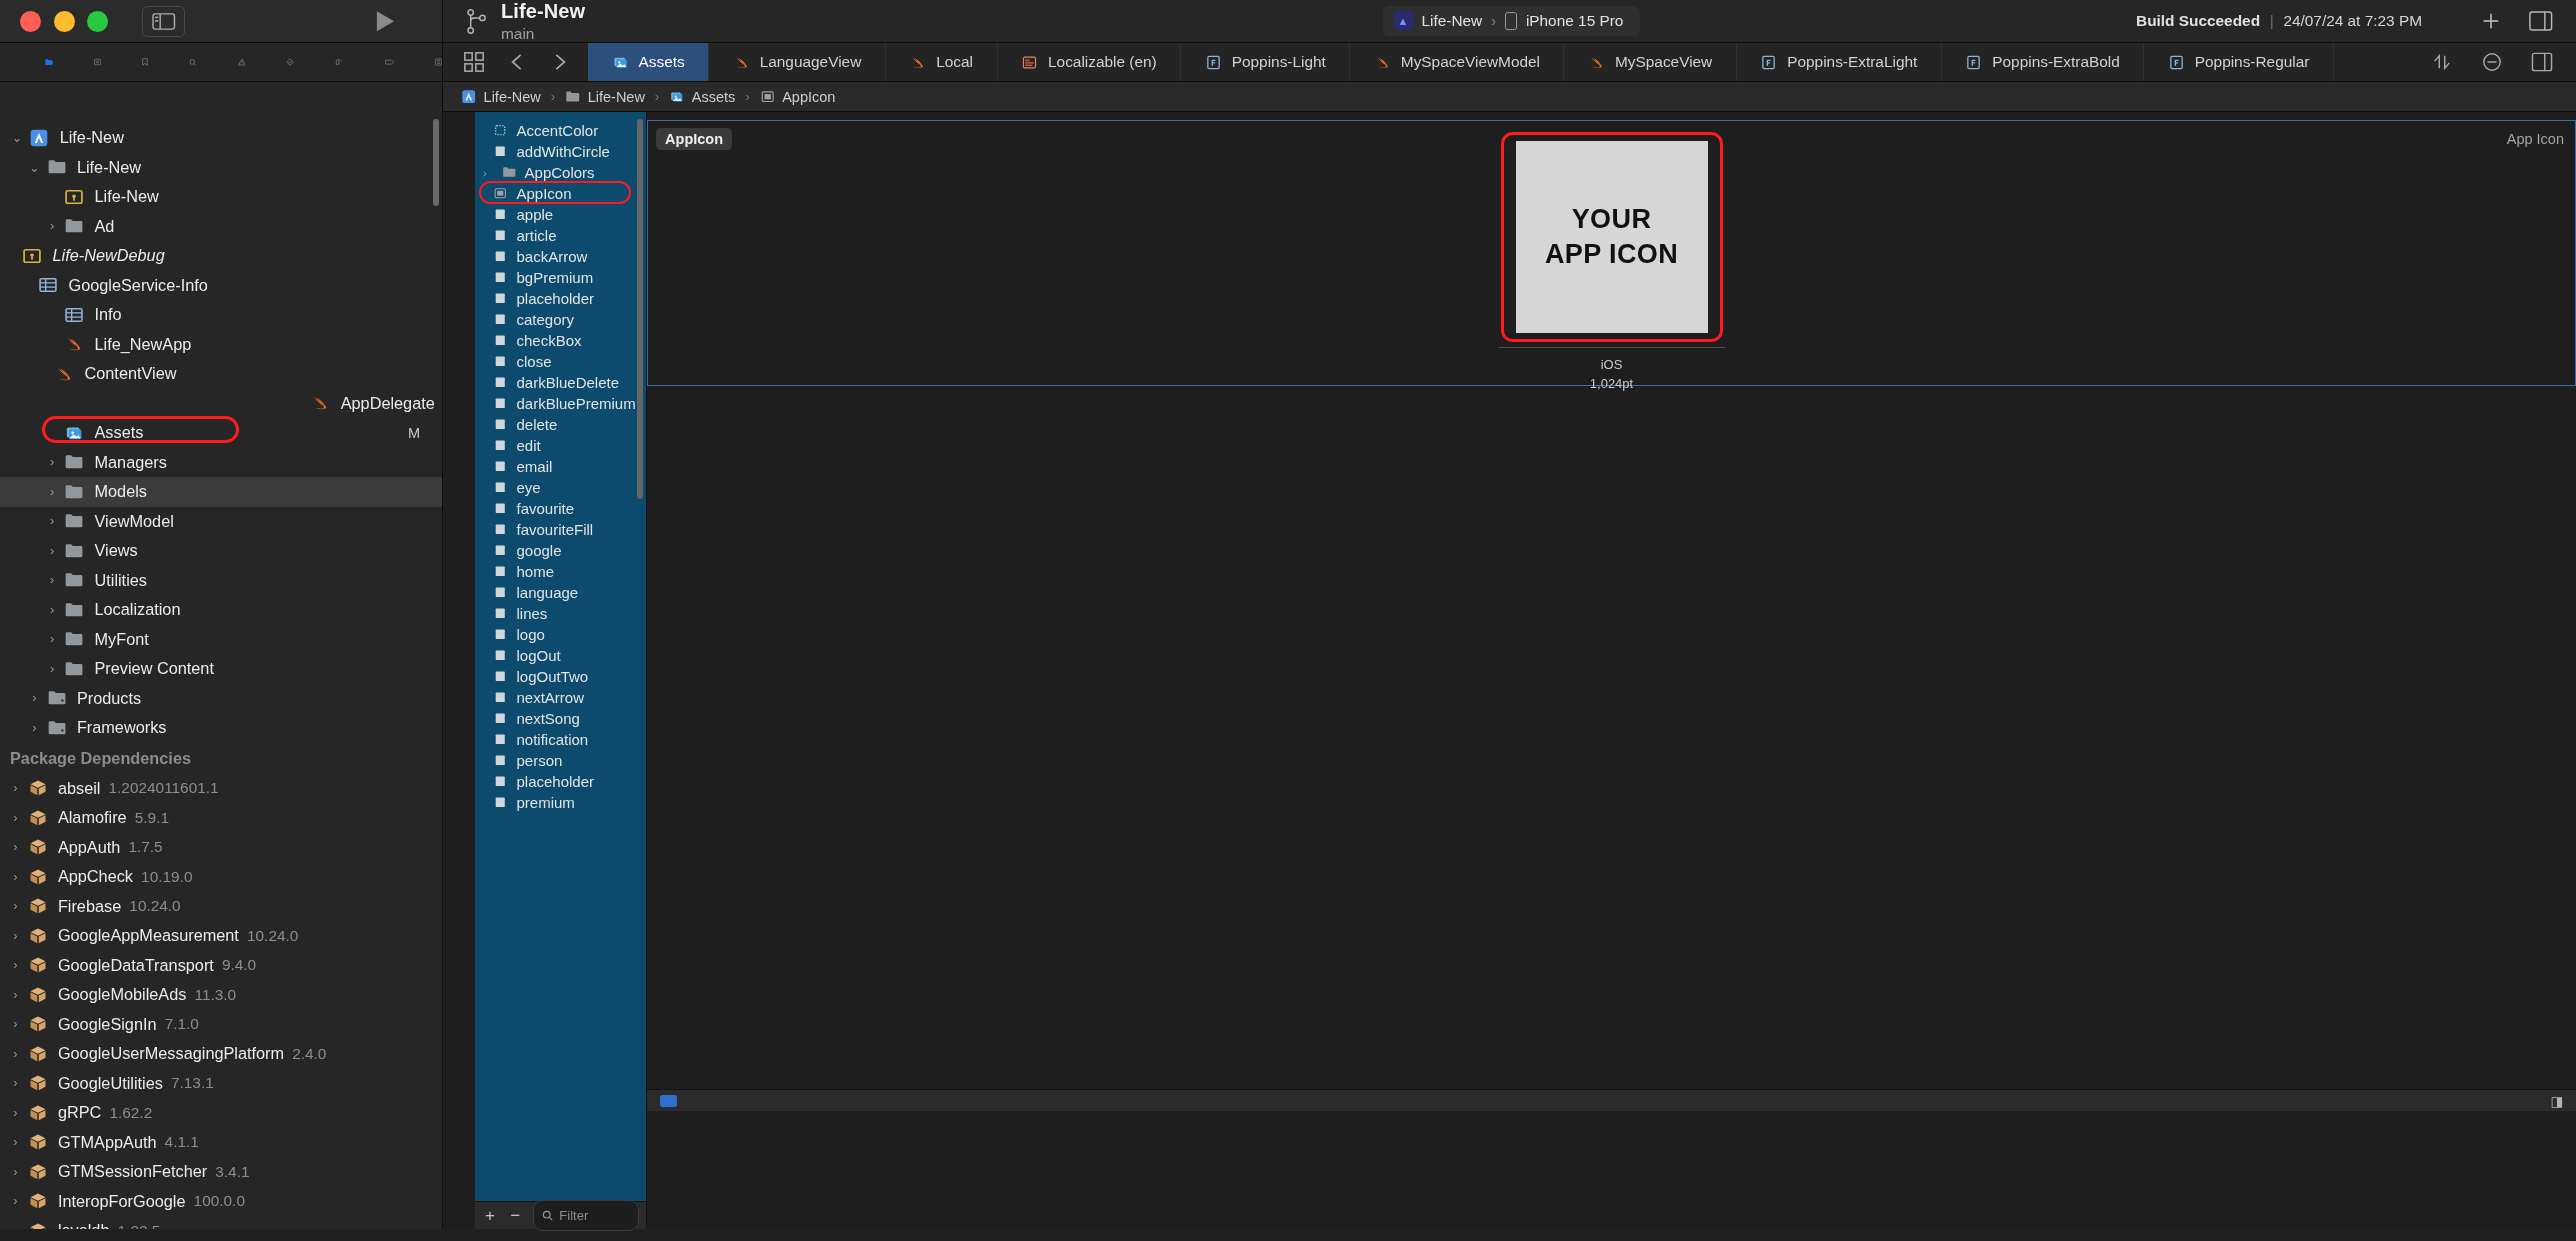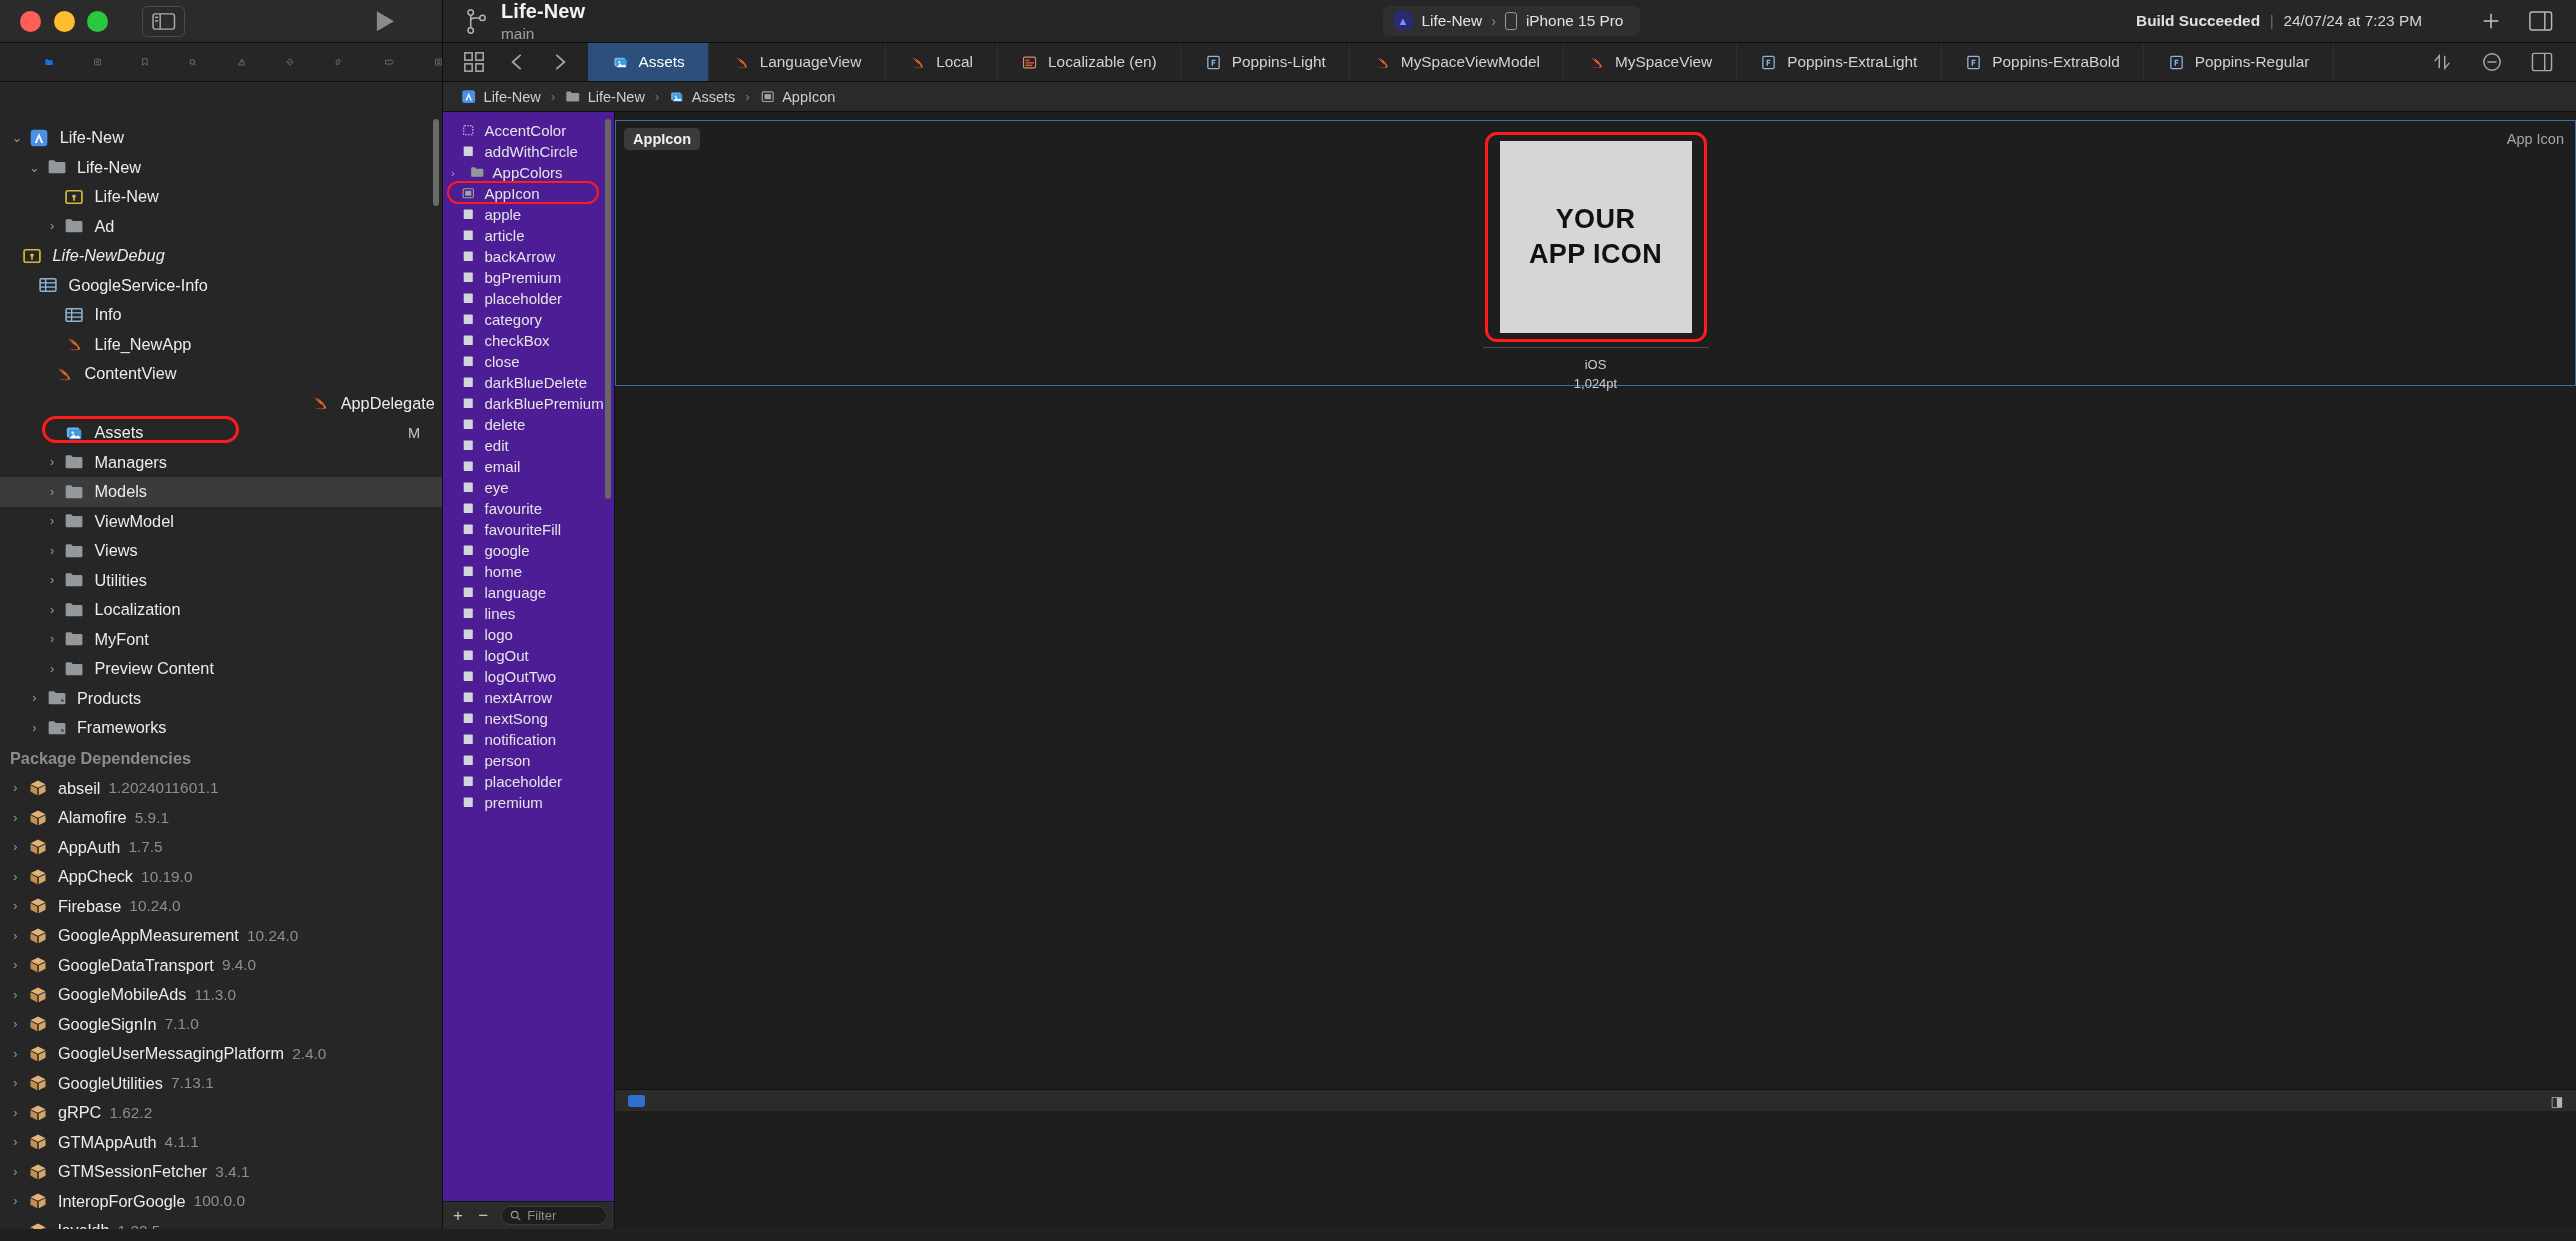--- a/index.html
+++ b/index.html
@@ -90,32 +90,32 @@
   .annot-pill { position:absolute; border:3.2px solid #ff1b1b; border-radius:20px;
                 pointer-events:none; }
   .nav-vscroll { position:absolute; right:2.7px; top:7.2px; width:6.3px; height:87px;
                  background:#6a6a6a; border-radius:3.6px; }
 
   
   .editor { flex:1; display:flex; flex-direction:column; min-width:0; background:#1e1e1e; }
   .asset-area { flex:1; display:flex; align-items:stretch; min-height:0; }
 
   
-  .asset-list-col { width:172px; background:#4c1d95; border-right:0.9px solid #101010;
-                    display:flex; flex-direction:column; position:relative; }
+  .asset-list-col { width:172px; background:#0c4a6e; border-right:0.9px solid #101010;
+                    display:flex; flex-direction:column; position:relative;margin-left:32px; }
   .asset-scroll { flex:1; overflow:hidden; padding-top:8.1px; position:relative; }
   .arow { height:21px; display:flex; align-items:center; padding-left:18px;
           font-size:15px; color:#e4e4e4; gap:8.1px; white-space:nowrap; }
   .aicon { width:15.4px; height:15.4px; flex:none; display:flex; align-items:center; justify-content:center; }
   .asset-vscroll { position:absolute; right:2.7px; top:7.2px; width:6.3px; height:380px;
                    background:#666; border-radius:3.6px; }
   .asset-filterbar { height:28px; background:#2b2b2b; border-top:0.9px solid #151515;
                      display:flex; align-items:center; gap:10px; padding:0 7.2px; flex:none; }
   .fbtn { color:#c6c6c6; font-size:17px; width:15.4px; text-align:center; }
-  .filter-field { flex:1; height:19px; background:#1d1d1d; border:0.9px solid #3c3c3c;
+  .filter-field { flex:1; height:31px; background:#1d1d1d; border:0.9px solid #3c3c3c;
                   border-radius:10px; display:flex; align-items:center; gap:6.3px; padding:0 8.1px;
                   font-size:13px; color:#8d8d8d; }
 
   
   .canvas-col { flex:1; display:flex; flex-direction:column; min-width:0; position:relative;
                 background:#1e1e1e; }
   .canvas-inner { flex:1; position:relative; overflow:hidden; }
   .appicon-card { position:absolute; left:0; top:8.1px; right:0; height:266px;
                   border:1.4px solid #3a6ea8; }
   .card-title { position:absolute; left:8.1px; top:7.2px; background:#3a3a3a; color:#f0f0f0;

